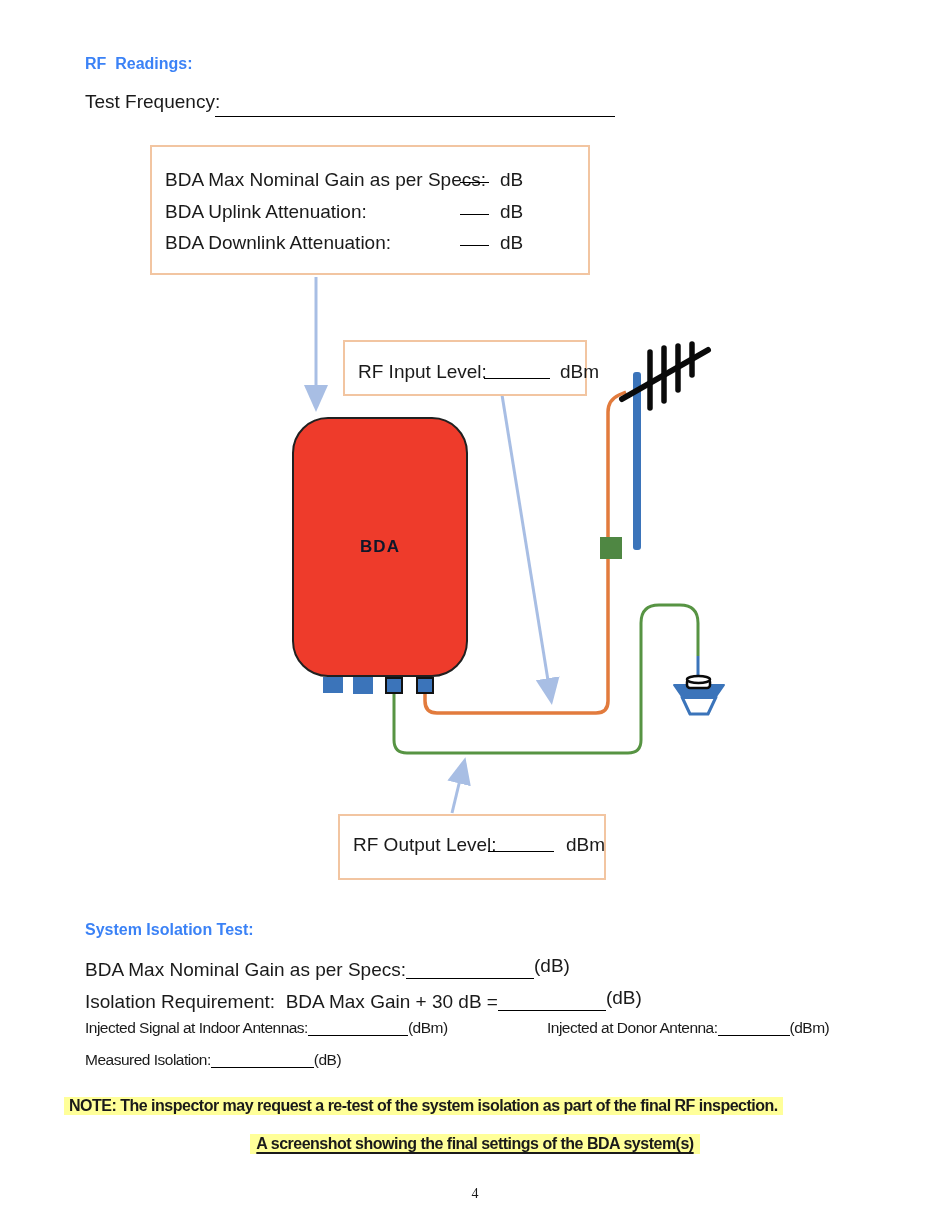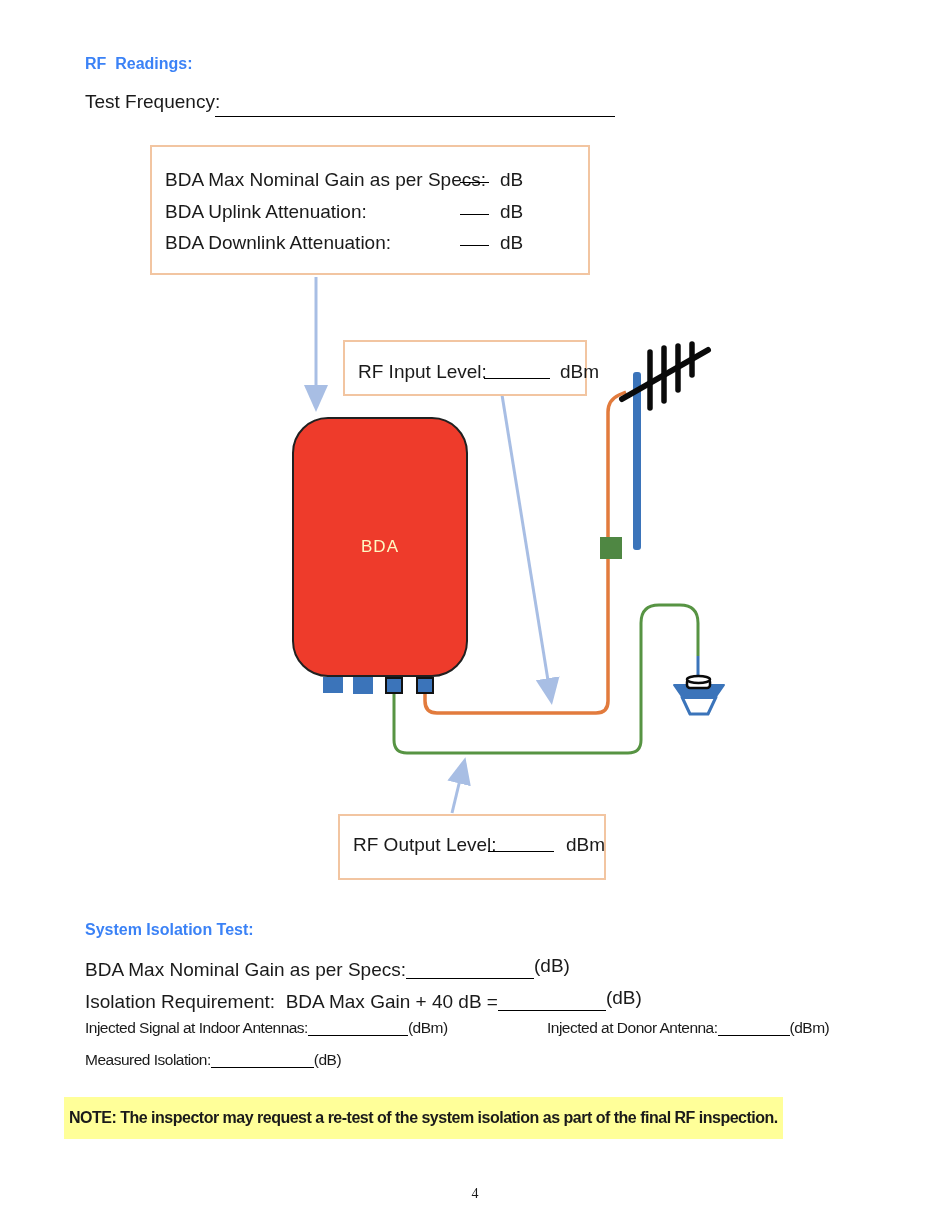--- a/index.html
+++ b/index.html
@@ -24,27 +24,27 @@
   }
   .specs-row { position:relative; height:31.5px; }
   .specs-row .row-label { position:absolute; left:0; top:0; }
   .specs-row .row-blank { position:absolute; left:295px; top:12px; width:29px; border-bottom:1.6px solid #000; height:2px; }
   .specs-row .row-unit { position:absolute; left:335px; top:0; }
   .bda-box {
     position:absolute; left:292px; top:417px; width:176px; height:260px;
     background:#EE3B2B; border:2.5px solid #202020; border-radius:36px; z-index:3;
     display:flex; align-items:center; justify-content:center;
   }
-  .bda-label { font-weight:normal; font-size:17px; letter-spacing:1px; color:#fef9c3; }
+  .bda-label { font-weight:bold; font-size:17px; letter-spacing:1px; color:#0f172a; }
   .port { position:absolute; z-index:4; background:#3B74BA; }
   .port.framed { border:2px solid #111; }
   .diagram-svg { position:absolute; left:0; top:0; z-index:2; pointer-events:none; }
   .note-bar {
     display:inline-block; background:#FFFF99; font-weight:bold;
-    font-size:16px; letter-spacing:-0.5px; padding:12px 5px;
+    font-size:16px; letter-spacing:-0.5px; padding:0 5px;
   }
   .submit-wrap { position:absolute; left:0; top:1134px; width:950px; text-align:center; }
   .submit-line {
     display:inline-block; background:#FFFF99; font-weight:bold; font-size:16px;
     letter-spacing:-0.5px; padding:1px 6px; margin-bottom:2px;
     text-decoration:underline; text-decoration-thickness:2px; text-underline-offset:3px;
   }
   .page-num { font-family:"Liberation Serif","DejaVu Serif",serif; font-size:14px; }
 </style>
 </head>
@@ -130,37 +130,37 @@
   <span class="abs txt" style="left:226px; top:18px;">dBm</span>
 </div>
 
 <div class="abs red-heading" style="left:85px; top:921px;">System Isolation Test:</div>
 
 <div class="abs txt" style="left:85px; top:955px;">
   <span class="pre">BDA Max Nominal Gain as per Specs:</span><span class="blank" style="width:128px;"></span><span class="unit-raised">(dB)</span>
 </div>
 
 <div class="abs txt" style="left:85px; top:987px;">
-  <span class="pre">Isolation Requirement:  BDA Max Gain + 40 dB =</span><span class="blank" style="width:108px;"></span><span class="unit-raised">(dB)</span>
+  <span class="pre">Isolation Requirement:  BDA Max Gain + 30 dB =</span><span class="blank" style="width:108px;"></span><span class="unit-raised">(dB)</span>
 </div>
 
 <div class="abs" style="left:0; top:1019px; width:950px;">
   <span class="abs cond" style="left:85px; top:0;">
     <span class="pre">Injected Signal at Indoor Antennas:</span><span class="blank" style="width:100px;"></span><span>(dBm)</span>
   </span>
   <span class="abs cond" style="left:547px; top:0;">
     <span class="pre">Injected at Donor Antenna:</span><span class="blank" style="width:72px;"></span><span>(dBm)</span>
   </span>
 </div>
 
 <div class="abs cond" style="left:85px; top:1051px;">
   <span class="pre">Measured Isolation:</span><span class="blank" style="width:103px;"></span><span>(dB)</span>
 </div>
 
 <div class="abs" style="left:64px; top:1097px;">
   <span class="note-bar">NOTE: The inspector may request a re-test of the system isolation as part of the final RF inspection.</span>
 </div>
 
 <div class="submit-wrap">
-  <br>
+  <span class="submit-line">A screenshot showing the final settings of the BDA system(s)</span><br>
 </div>
 
 <div class="abs page-num" style="left:0; top:1186px; width:950px; text-align:center;">4</div>
 
 </body></html>

